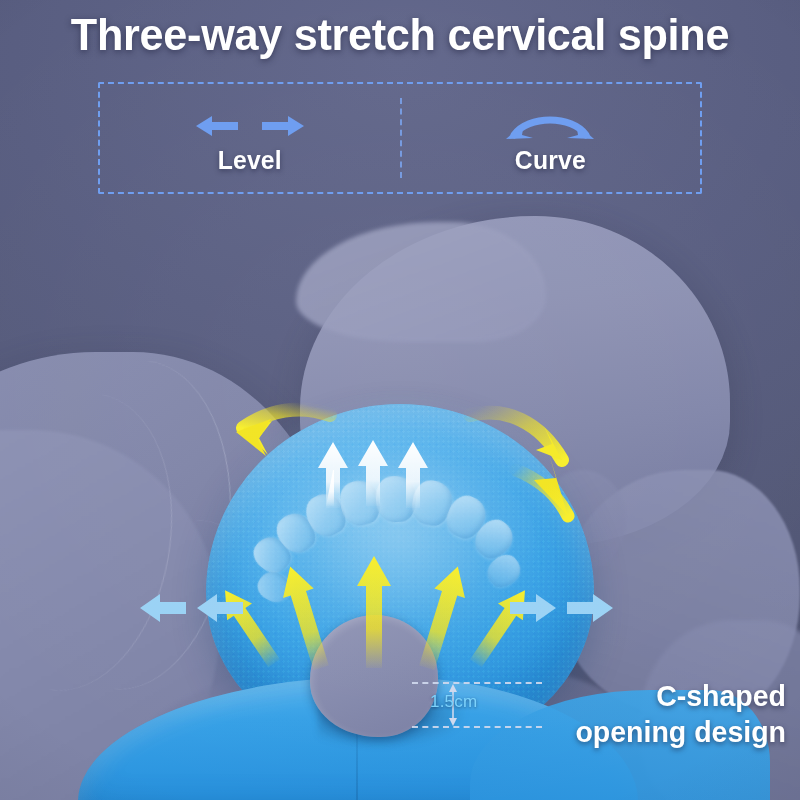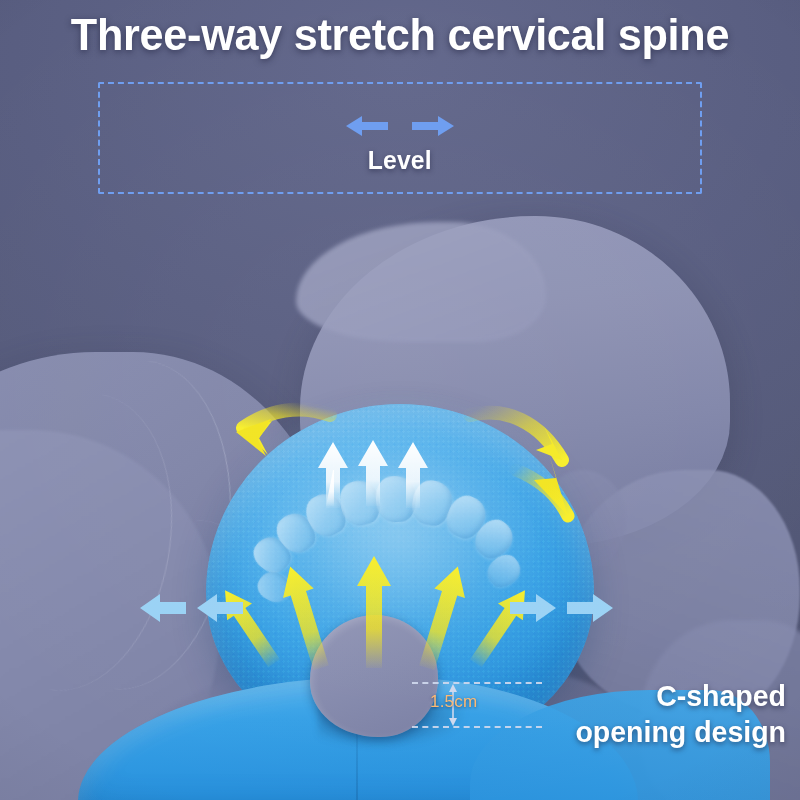--- a/index.html
+++ b/index.html
@@ -215,21 +215,21 @@
   #dim-group { position:absolute; left:412px; top:682px; width:130px; height:58px; }
   .dim-line {
     position:absolute; left:0; width:130px; height:0;
     border-top:2px dashed #cfd9ee;
     opacity:.92;
   }
   #dim-top { top:0; }
   #dim-bottom { top:44px; }
   #dim-label {
     position:absolute; left:18px; top:10px;
-    color:#fdba74; font-size:17px; letter-spacing:.2px;
+    color:#7dd3fc; font-size:17px; letter-spacing:.2px;
     text-shadow:0 1px 3px rgba(20,40,80,.6);
   }
   #cshape {
     position:absolute; right:14px; top:678px; width:290px;
     text-align:right;
     color:#ffffff; font-weight:bold; font-size:30px; line-height:36px;
     letter-spacing:0px; transform:scaleX(.95); transform-origin:right center;
     text-shadow:0 2px 6px rgba(25,28,55,.55);
   }
 </style>
@@ -382,20 +382,30 @@
         <svg width="112" height="30" viewBox="0 0 112 30">
           <g fill="#6f9ef0">
             <path d="M2,15 L18,5 L18,11 L44,11 L44,19 L18,19 L18,25 Z"></path>
             <path d="M110,15 L94,5 L94,11 L68,11 L68,19 L94,19 L94,25 Z"></path>
           </g>
         </svg>
       </div>
       <div class="f-label">Level</div>
     </div>
 
+    <div class="feature">
+      <div class="f-icon">
+        <svg width="112" height="34" viewBox="0 0 112 34">
+          <path d="M20,28 C34,8 78,8 92,28" stroke="#6f9ef0" stroke-width="7" fill="none" stroke-linecap="round"></path>
+          <path d="M12,32 L30,16 L28,28 L39,31 Z" fill="#6f9ef0"></path>
+          <path d="M100,32 L82,16 L84,28 L73,31 Z" fill="#6f9ef0"></path>
+        </svg>
+      </div>
+      <div class="f-label">Curve</div>
+    </div>
 
 
   </div>
 </div>
 
 <div id="dim-group">
   <div class="dim-line" id="dim-top"></div>
   <div class="dim-line" id="dim-bottom"></div>
   <svg style="position:absolute;left:34px;top:2px;" width="14" height="42">
     <path d="M7,0 L11,8 L3,8 Z" fill="#cfd9ee"></path>

